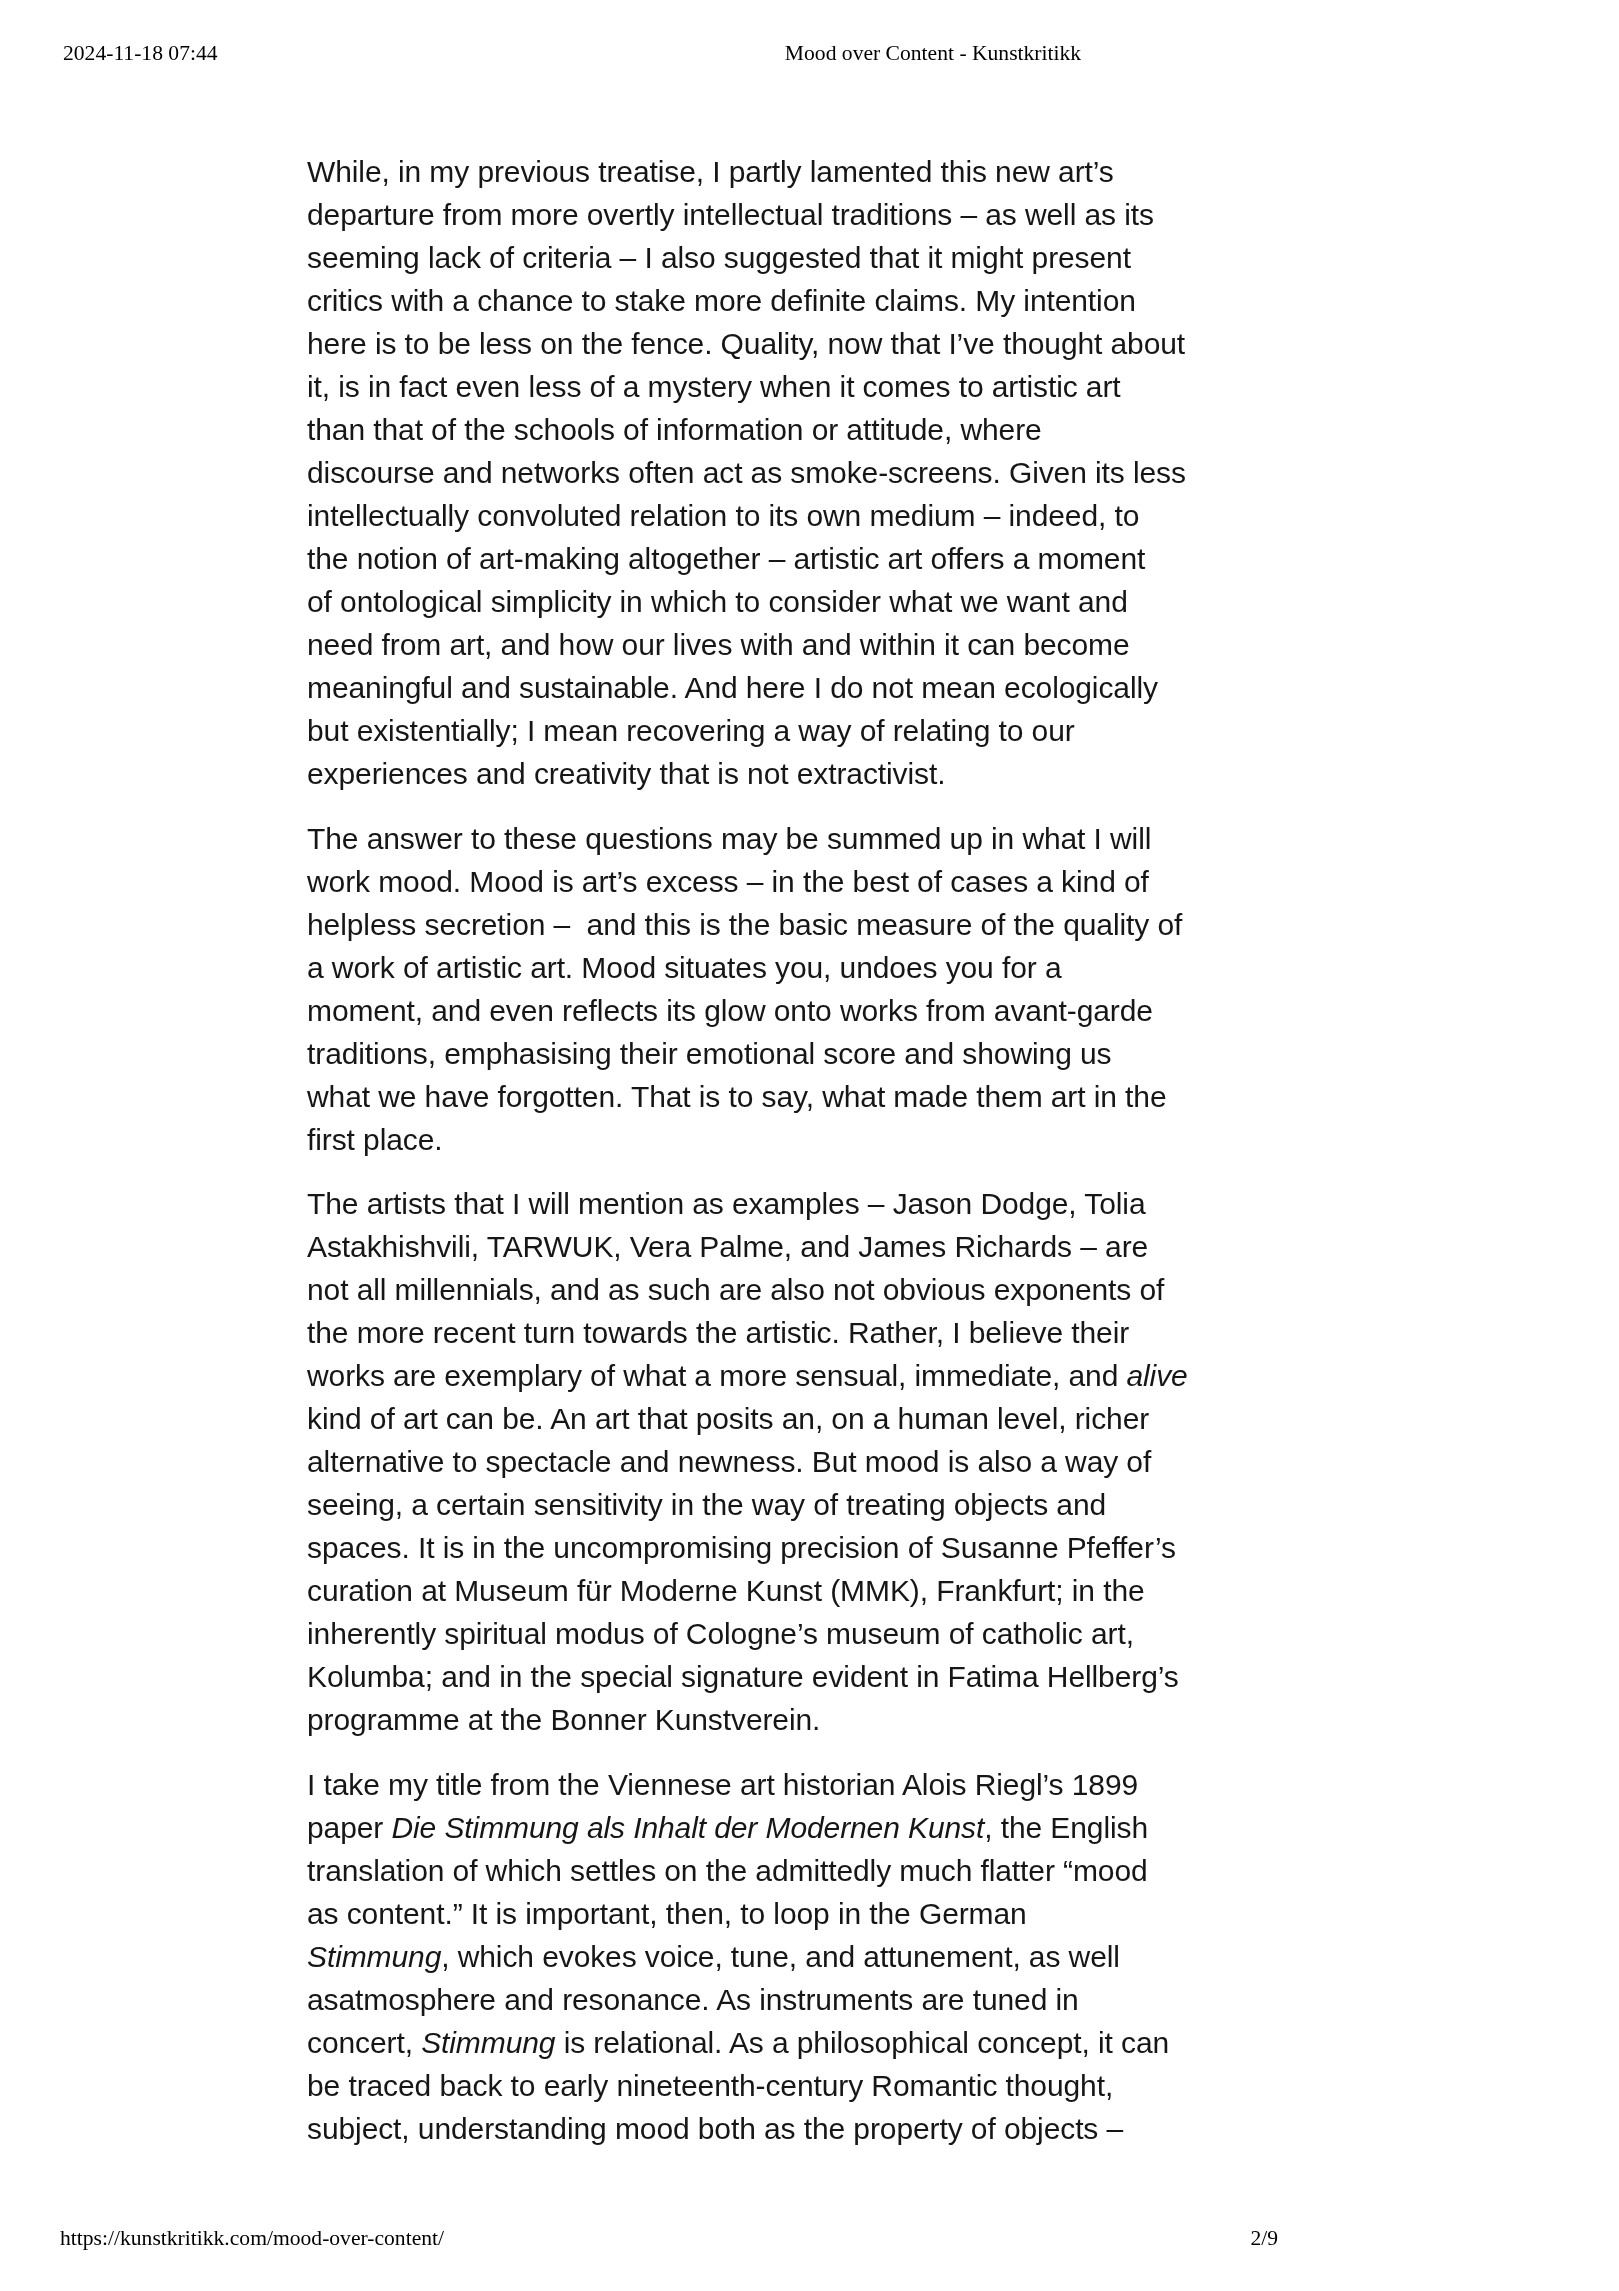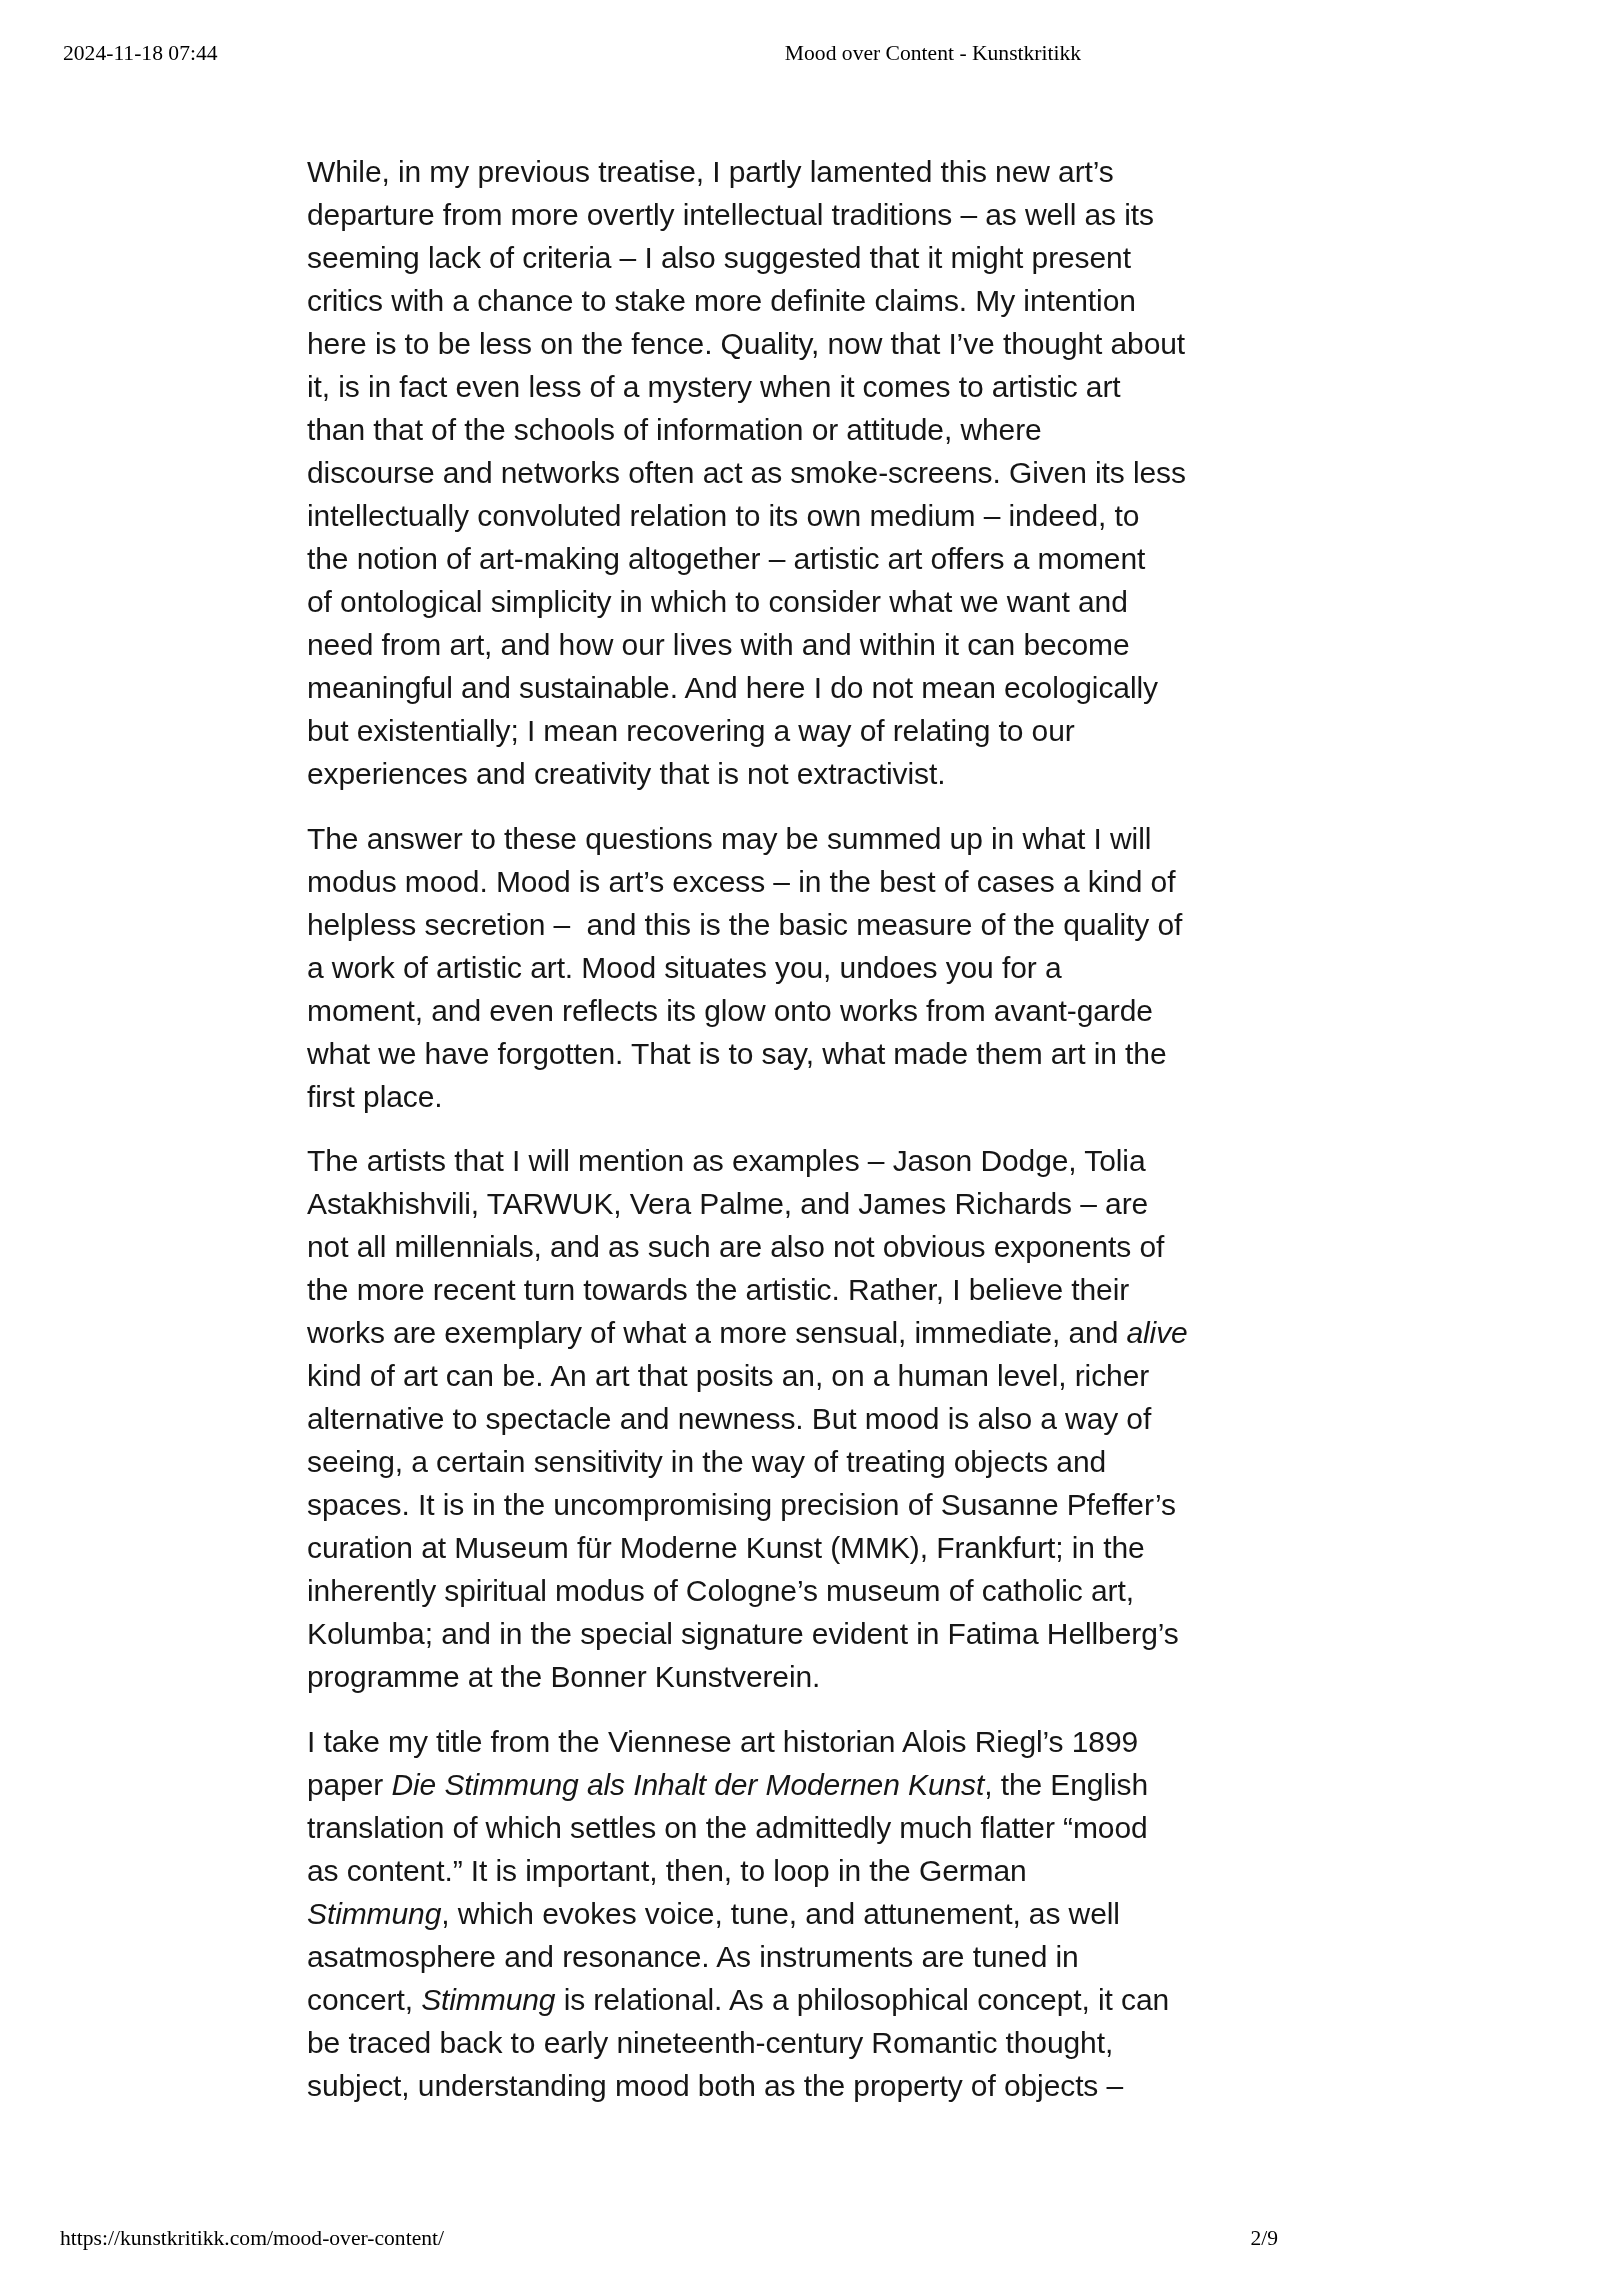--- a/index.html
+++ b/index.html
@@ -103,24 +103,25 @@
         <span class="line"><span>intellectually convoluted relation to its own medium – indeed, to</span></span>
         <span class="line"><span>the notion of art-making altogether – artistic art offers a moment</span></span>
         <span class="line"><span>of ontological simplicity in which to consider what we want and</span></span>
         <span class="line"><span>need from art, and how our lives with and within it can become</span></span>
         <span class="line"><span>meaningful and sustainable. And here I do not mean ecologically</span></span>
         <span class="line"><span>but existentially; I mean recovering a way of relating to our</span></span>
         <span class="line"><span>experiences and creativity that is not extractivist.</span></span>
       </p>
       <p class="para">
         <span class="line"><span>The answer to these questions may be summed up in what I will</span></span>
-        <span class="line"><span>modus mood. Mood is art’s excess – in the best of cases a kind of</span></span>
+        <span class="line"><span>work mood. Mood is art’s excess – in the best of cases a kind of</span></span>
         <span class="line"><span>helpless secretion –  and this is the basic measure of the quality of</span></span>
         <span class="line"><span>a work of artistic art. Mood situates you, undoes you for a</span></span>
         <span class="line"><span>moment, and even reflects its glow onto works from avant-garde</span></span>
+        <span class="line"><span>traditions, emphasising their emotional score and showing us</span></span>
         <span class="line"><span>what we have forgotten. That is to say, what made them art in the</span></span>
         <span class="line"><span>first place.</span></span>
       </p>
       <p class="para">
         <span class="line"><span>The artists that I will mention as examples – Jason Dodge, Tolia</span></span>
         <span class="line"><span>Astakhishvili, TARWUK, Vera Palme, and James Richards – are</span></span>
         <span class="line"><span>not all millennials, and as such are also not obvious exponents of</span></span>
         <span class="line"><span>the more recent turn towards the artistic. Rather, I believe their</span></span>
         <span class="line"><span>works are exemplary of what a more sensual, immediate, and </span><em>alive</em></span>
         <span class="line"><span>kind of art can be. An art that posits an, on a human level, richer</span></span>

